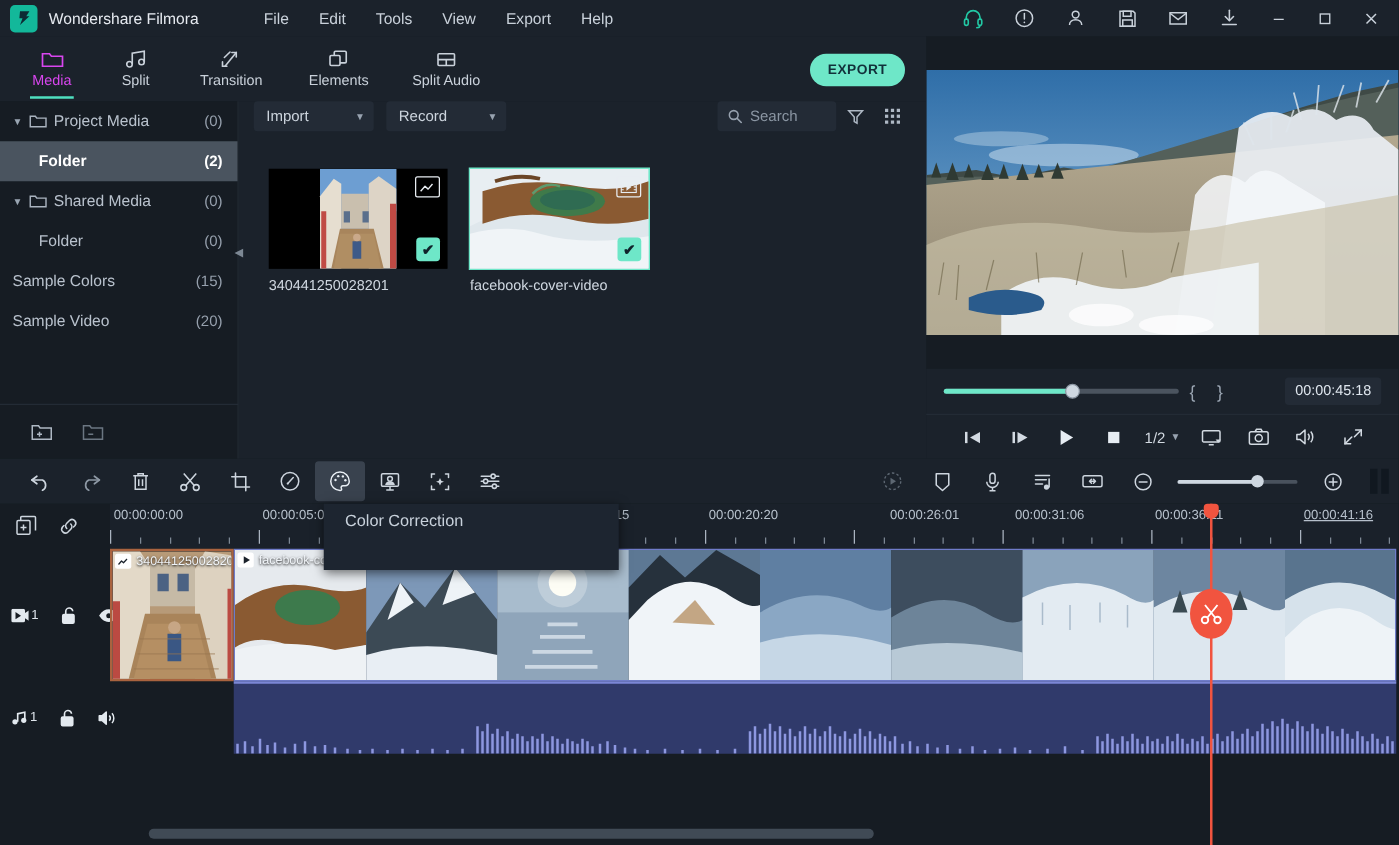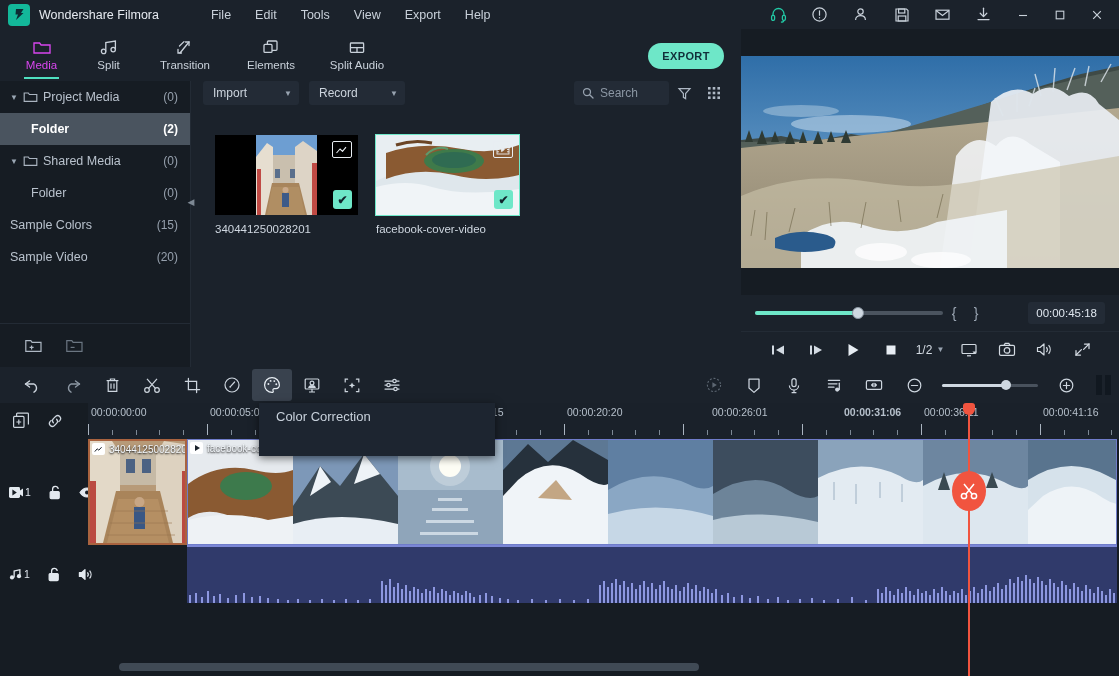--- a/index.html
+++ b/index.html
@@ -850,23 +850,23 @@
       </span>
     </div>
 
     <div class="ruler" id="ruler">
         <div class="tick-lbl" style="left: 3px;">00:00:00:00</div>
         <div class="tick-lbl" style="left: 122px;">00:00:05:05</div>
         <div class="tick-lbl" style="left: 241px;">00:00:10:10</div>
         <div class="tick-lbl" style="left: 360px;">00:00:15:15</div>
         <div class="tick-lbl" style="left: 479px;">00:00:20:20</div>
         <div class="tick-lbl" style="left: 624px;">00:00:26:01</div>
-        <div class="tick-lbl" style="left: 756px; font-weight: bold;">00:00:31:06</div>
+        <div class="tick-lbl" style="left: 724px;">00:00:31:06</div>
         <div class="tick-lbl" style="left: 836px;">00:00:36:11</div>
-        <div class="tick-lbl" style="left: 955px;">00:00:41:16</div>
+        <div class="tick-lbl" style="left: 955px; text-decoration: underline;">00:00:41:16</div>
         <div class="tick major" style="left: 0px;"></div>
         <div class="tick minor" style="left: 23.8px;"></div>
         <div class="tick minor" style="left: 47.6px;"></div>
         <div class="tick minor" style="left: 71.4px;"></div>
         <div class="tick minor" style="left: 95.2px;"></div>
         <div class="tick major" style="left: 119px;"></div>
         <div class="tick minor" style="left: 142.8px;"></div>
         <div class="tick minor" style="left: 166.6px;"></div>
         <div class="tick minor" style="left: 190.4px;"></div>
         <div class="tick minor" style="left: 214.2px;"></div>

